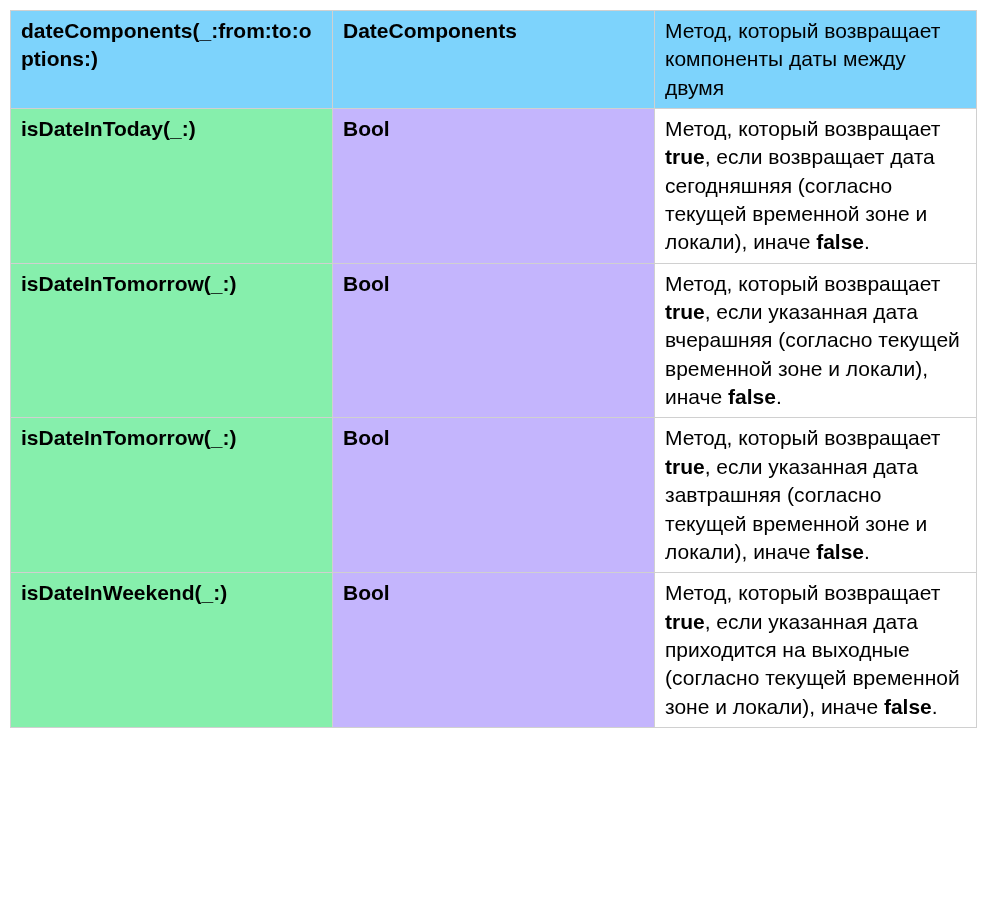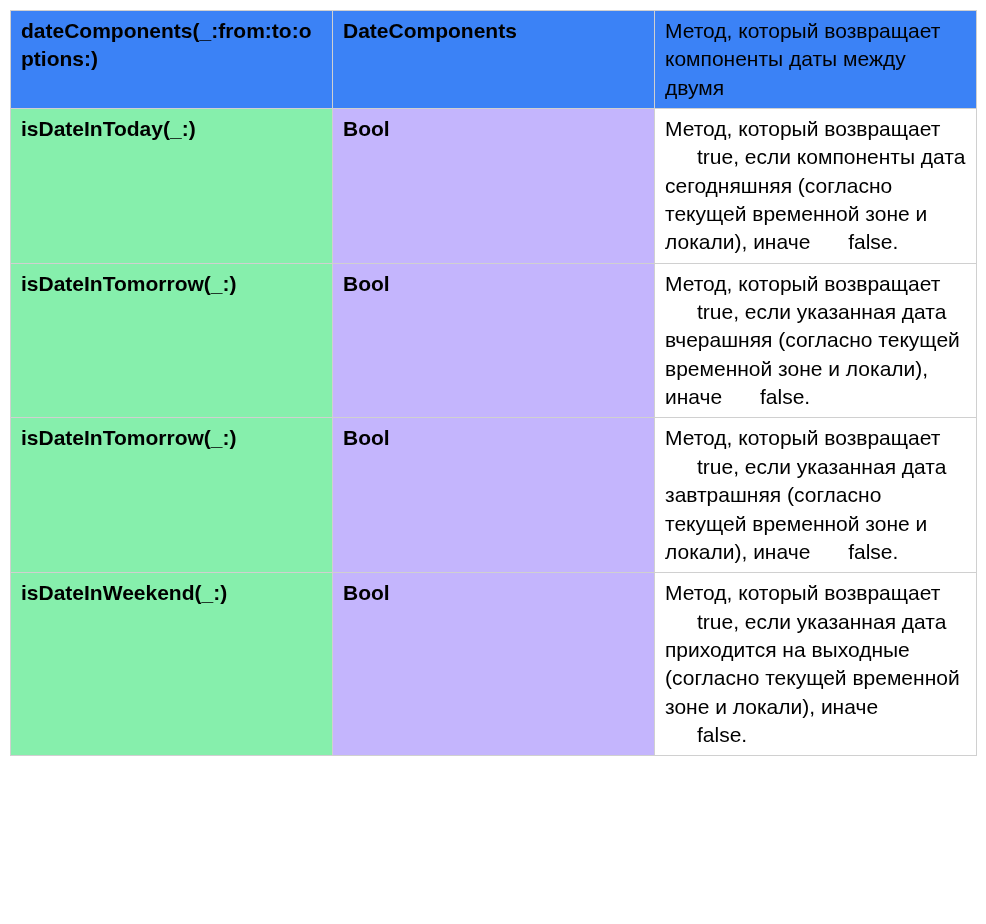--- a/index.html
+++ b/index.html
@@ -34,44 +34,43 @@
     }
     td.col2 {
       width: 322px;
       font-weight: 700;
       background: #c4b5fd;
     }
     td.col3 {
       width: 322px;
     }
     tr.row0 td {
-      background: #3b82f6;
+      background: #7dd3fc;
     }
     tr.row0 td.col3 {
       font-weight: 400;
     }
     .b {
-      font-weight: 400;
-      margin-left: 32px;
+      font-weight: 700;
     }
   </style>
 </head>
 <body>
 
 <table>
   <tbody>
     <tr class="row0">
       <td class="col1">dateComponents(_:from:to:options:)</td>
       <td class="col2">DateComponents</td>
       <td class="col3">Метод, который возвращает компоненты даты между двумя</td>
     </tr>
     <tr>
       <td class="col1">isDateInToday(_:)</td>
       <td class="col2">Bool</td>
-      <td class="col3"><span>Метод, который возвращает </span><span class="b">true</span><span>, если компоненты дата сегодняшняя (согласно текущей временной зоне и локали), иначе </span><span class="b">false</span><span>.</span></td>
+      <td class="col3"><span>Метод, который возвращает </span><span class="b">true</span><span>, если возвращает дата сегодняшняя (согласно текущей временной зоне и локали), иначе </span><span class="b">false</span><span>.</span></td>
     </tr>
     <tr>
       <td class="col1">isDateInTomorrow(_:)</td>
       <td class="col2">Bool</td>
       <td class="col3"><span>Метод, который возвращает </span><span class="b">true</span><span>, если указанная дата вчерашняя (согласно текущей временной зоне и локали), иначе </span><span class="b">false</span><span>.</span></td>
     </tr>
     <tr>
       <td class="col1">isDateInTomorrow(_:)</td>
       <td class="col2">Bool</td>
       <td class="col3"><span>Метод, который возвращает </span><span class="b">true</span><span>, если указанная дата завтрашняя (согласно текущей временной зоне и локали), иначе </span><span class="b">false</span><span>.</span></td>

